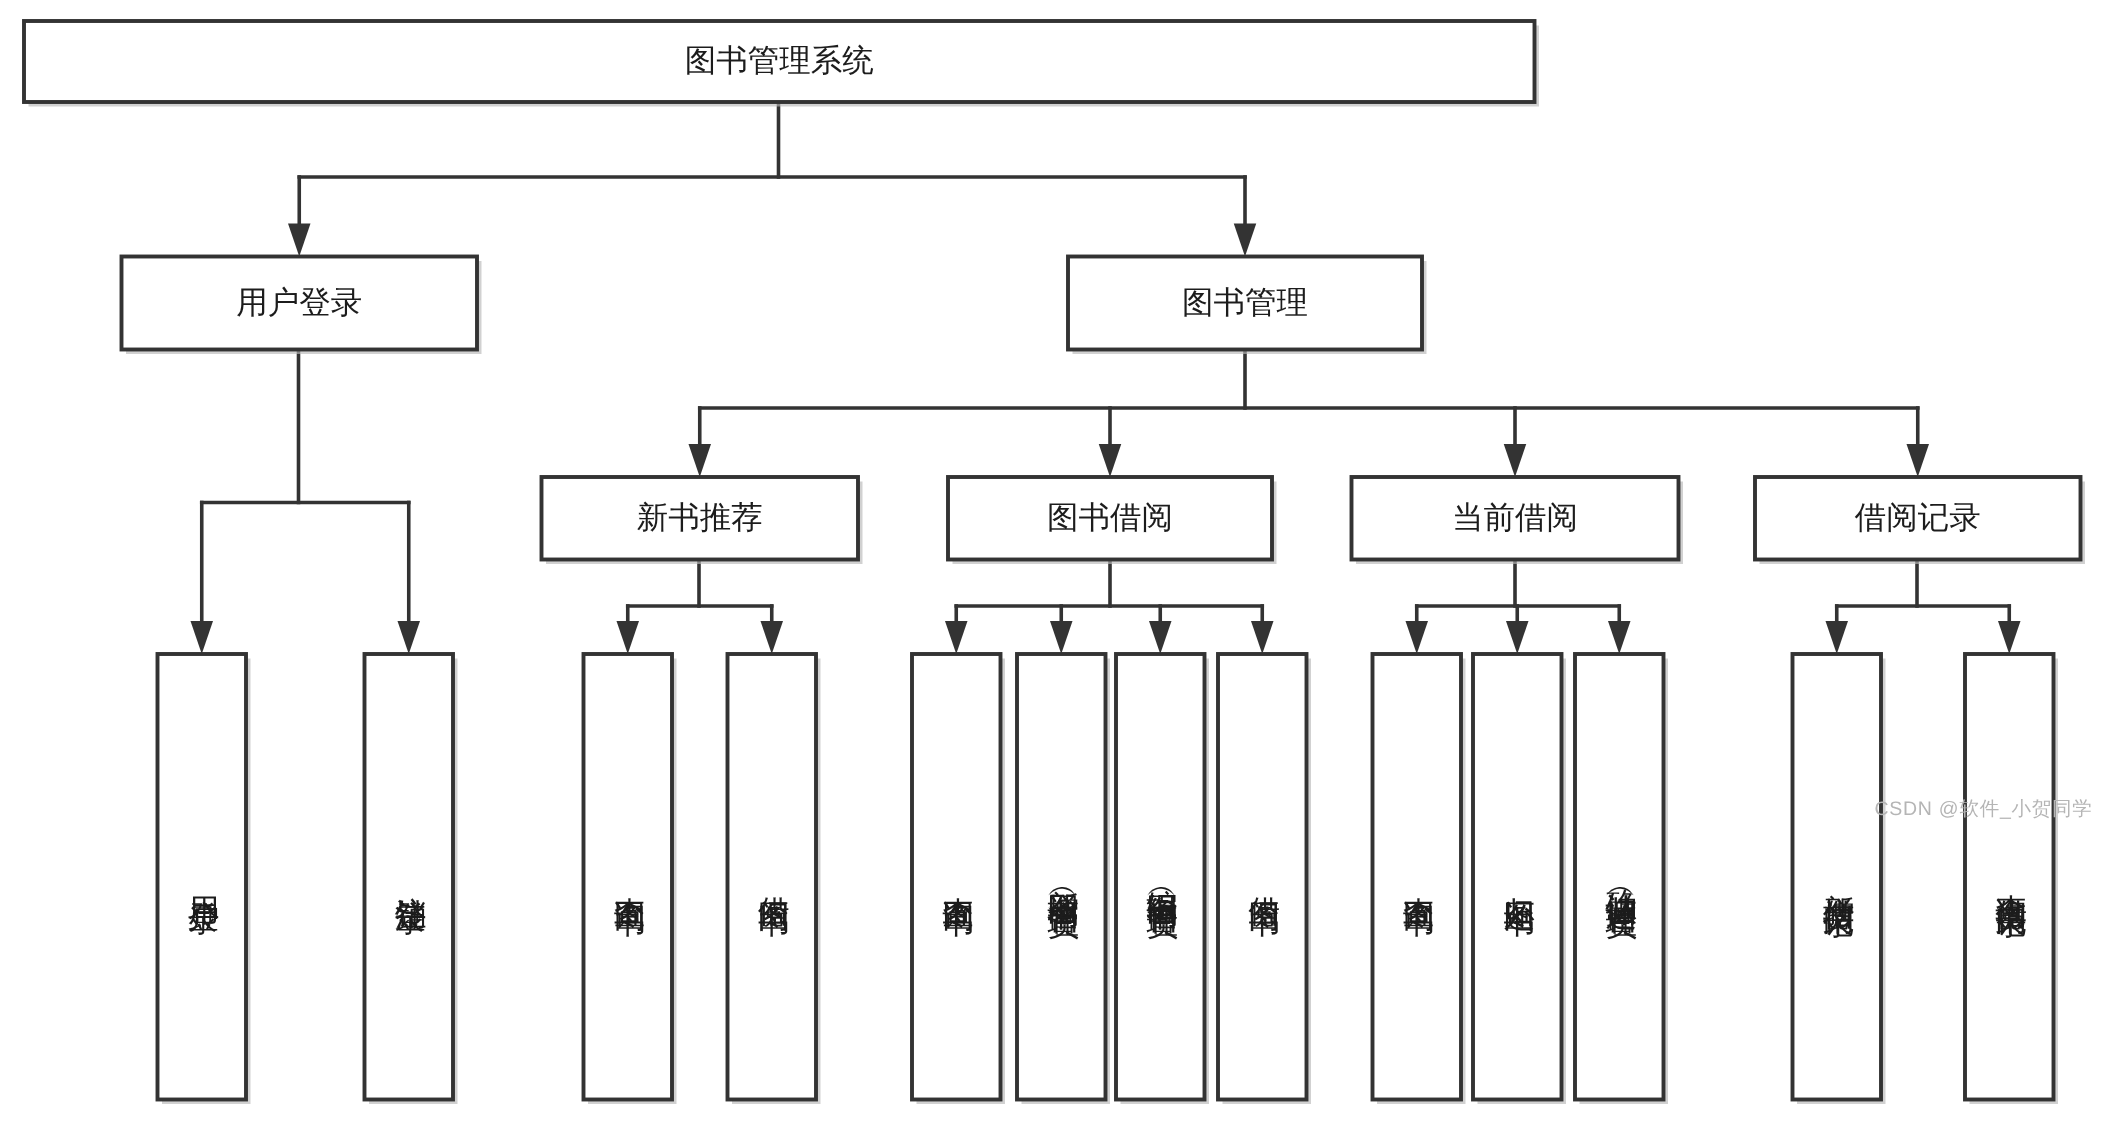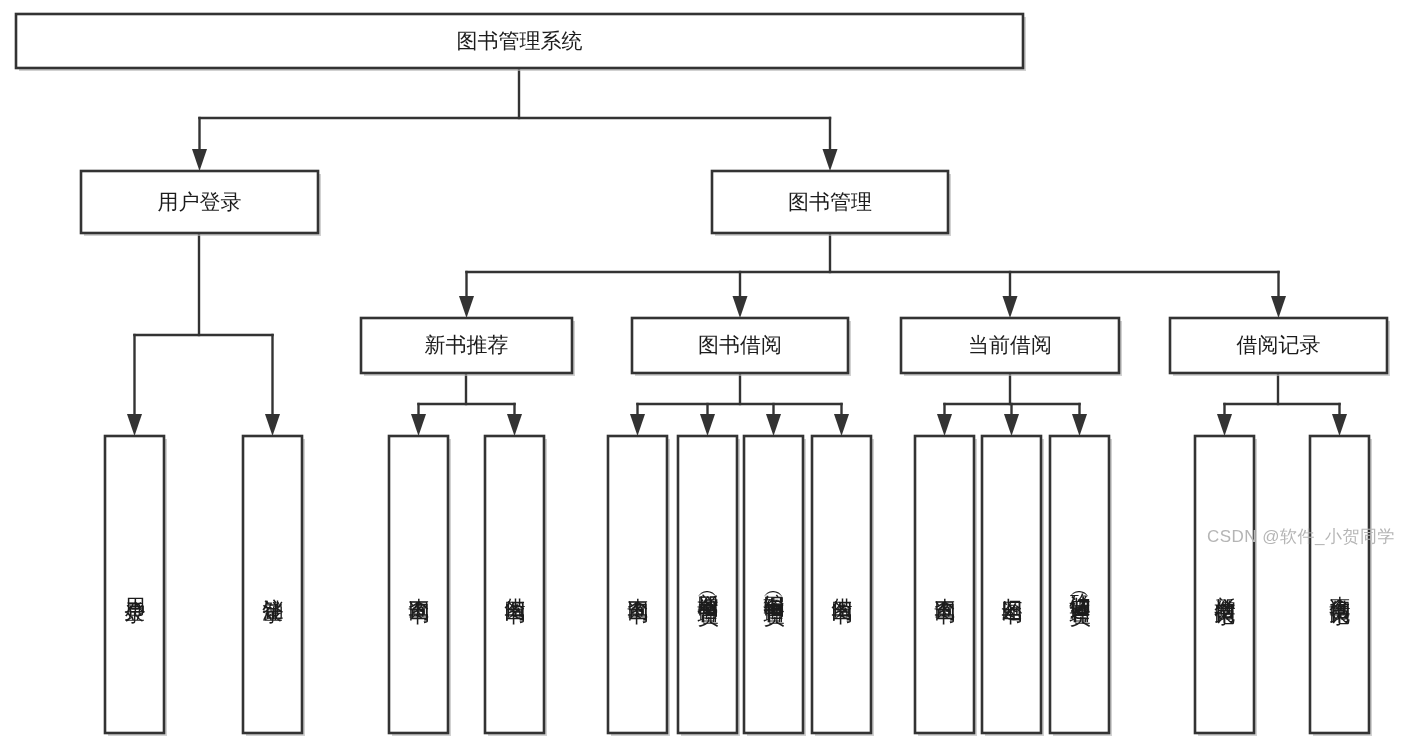--- a/index.html
+++ b/index.html
@@ -66,21 +66,21 @@
     justify-content: center;
     text-align: center;
     white-space: nowrap;
     pointer-events: none;
   }
   .watermark {
     position: absolute;
     right: 10px;
     bottom: 4px;
     font-family: "Liberation Sans", "DejaVu Sans", sans-serif;
-    font-size: 17px;
+    font-size: 13px;
     color: #b5b5b5;
     letter-spacing: 0.5px;
     white-space: nowrap;
   }
 </style>
 </head>
 <body>
 
 <div id="diagram-root">
 

